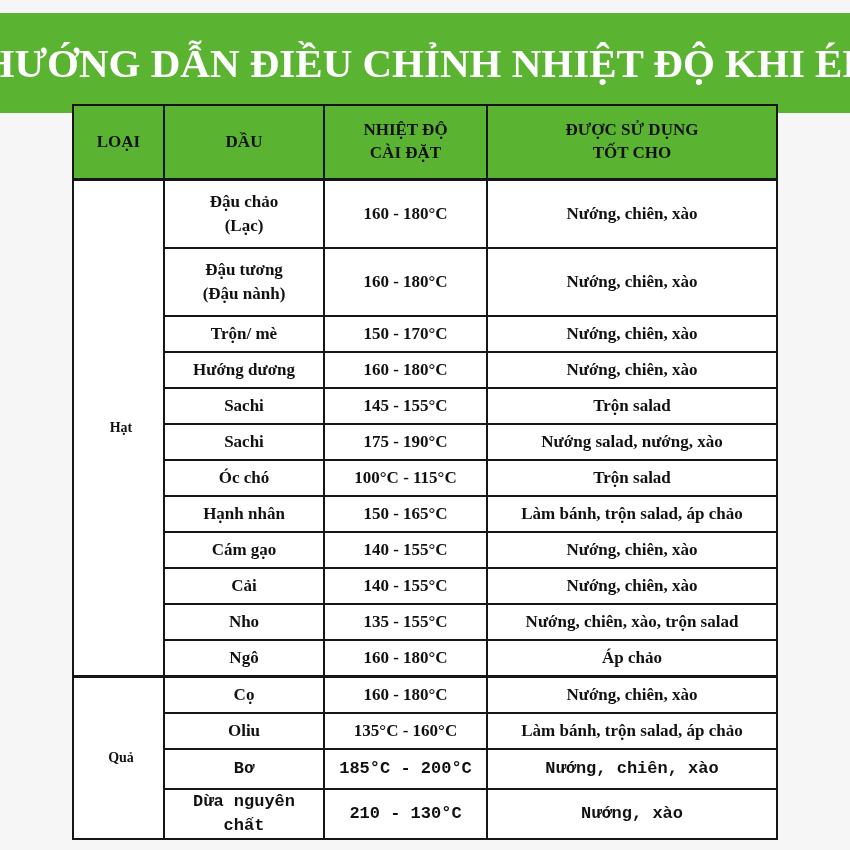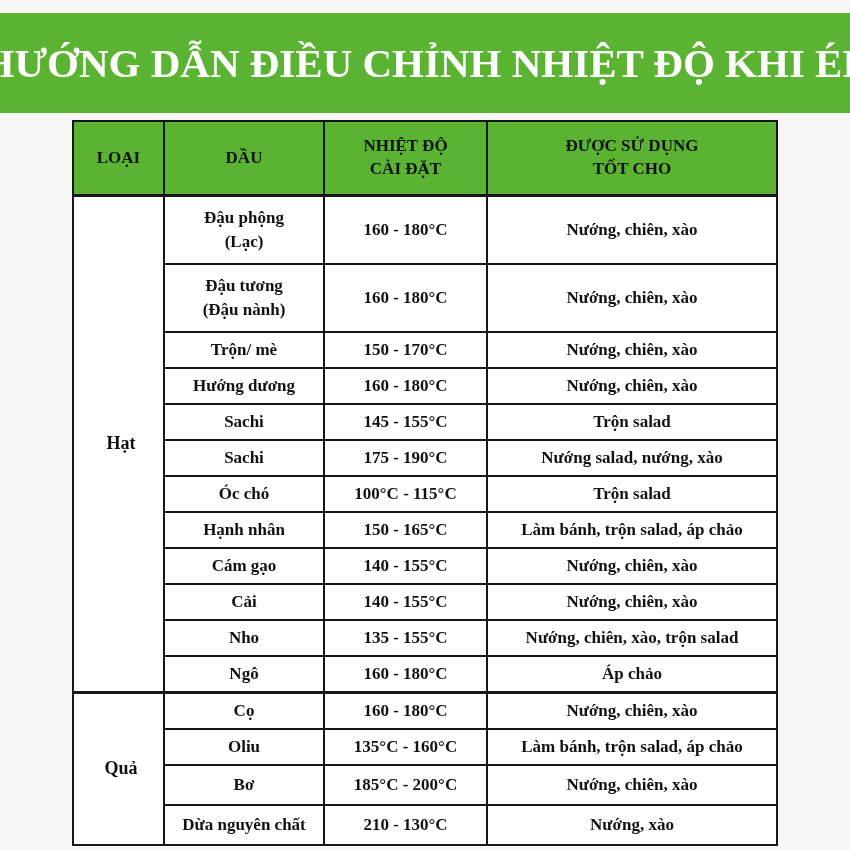--- a/index.html
+++ b/index.html
@@ -26,21 +26,21 @@
   .banner h1 {
     margin: 0;
     color: #ffffff;
     font-size: 41px;
     font-weight: bold;
     letter-spacing: 0px;
     white-space: nowrap;
   }
   table.guide {
     position: absolute;
-    top: 120px;
+    top: 104px;
     left: 72px;
     border-collapse: collapse;
     table-layout: fixed;
     width: 704px;
   }
   .guide col.c-type { width: 91px; }
   .guide col.c-oil  { width: 160px; }
   .guide col.c-temp { width: 163px; }
   .guide col.c-uses { width: 290px; }
   .guide th, .guide td {
@@ -56,23 +56,23 @@
     background: #ffffff;
   }
   .guide thead th {
     background: #5bb431;
     height: 72px;
     border-bottom: 3px solid #161616;
     line-height: 1.35;
   }
   tr.tall td { height: 66px; }
   tr.std  td { height: 34px; }
-  tr.lg   td { height: 38px; }
+  tr.lg   td { height: 38px; font-family: Liberation Mono, monospace; }
   tr.group-start td { border-top: 3px solid #161616; }
-  td.group { font-size: 18px; padding-left: 9px; }
+  td.group { font-size: 14px; padding-left: 9px; }
 </style>
 </head>
 <body>
 
 <div class="banner">
   <h1>HƯỚNG DẪN ĐIỀU CHỈNH NHIỆT ĐỘ KHI ÉP</h1>
 </div>
 
 <table class="guide">
   <colgroup>
@@ -87,21 +87,21 @@
       <th>DẦU</th>
       <th>NHIỆT ĐỘ
 CÀI ĐẶT</th>
       <th>ĐƯỢC SỬ DỤNG
 TỐT CHO</th>
     </tr>
   </thead>
   <tbody>
     <tr class="tall">
       <td class="group" rowspan="12">Hạt</td>
-      <td>Đậu phộng
+      <td>Đậu chảo
 (Lạc)</td>
       <td>160 - 180°C</td>
       <td>Nướng, chiên, xào</td>
     </tr>
     <tr class="tall">
       <td>Đậu tương
 (Đậu nành)</td>
       <td>160 - 180°C</td>
       <td>Nướng, chiên, xào</td>
     </tr>

